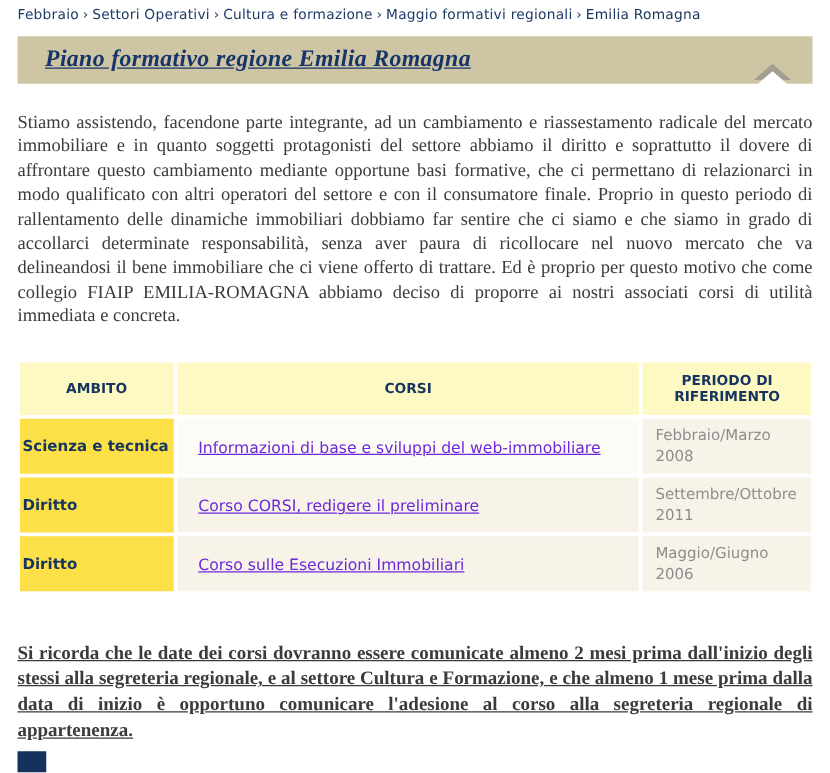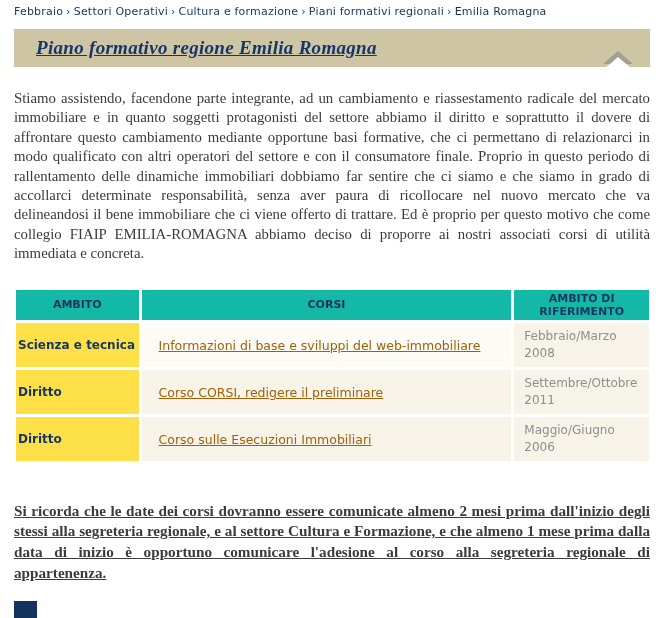--- a/index.html
+++ b/index.html
@@ -67,44 +67,44 @@
     width: 639px;
     margin: 23px 0 0 13px;
     border-collapse: separate;
     border-spacing: 3px;
     table-layout: fixed;
   }
   .courses col.c1 { width: 122px; }
   .courses col.c2 { width: 368px; }
   .courses col.c3 { width: 134px; }
   .courses th {
-    background: #14b8a6;
+    background: #fef9c3;
     color: #16355e;
     font-size: 11px;
     font-weight: bold;
     text-align: center;
     vertical-align: middle;
-    height: 30px;
+    height: 42px;
     padding: 2px 10px;
   }
   .courses td { height: 44px; vertical-align: middle; }
   .courses td.ambito {
     background: #fde047;
     color: #16355e;
     font-size: 12px;
     font-weight: bold;
     padding-left: 2px;
   }
   .courses td.corso {
     background: #f7f3e9;
     padding-left: 17px;
   }
   .courses tr.r0 td.corso { background: #fcfbf6; }
   .courses td.corso a {
-    color: #a16207;
+    color: #6d28d9;
     font-size: 12.5px;
     text-decoration: underline;
     cursor: pointer;
   }
   .courses td.periodo {
     background: #f7f3e9;
     color: #8e8e8e;
     font-size: 12px;
     line-height: 17px;
     padding: 4px 8px 4px 10px;
@@ -129,21 +129,21 @@
     bottom: 0;
     width: 23px;
     height: 17px;
     background: #14325e;
   }
 </style>
 </head>
 <body>
 
 <div class="breadcrumb">
-  <a>Febbraio</a><span class="sep">›</span><a>Settori Operativi</a><span class="sep">›</span><a>Cultura e formazione</a><span class="sep">›</span><a>Piani formativi regionali</a><span class="sep">›</span><span class="current">Emilia Romagna</span>
+  <a>Febbraio</a><span class="sep">›</span><a>Settori Operativi</a><span class="sep">›</span><a>Cultura e formazione</a><span class="sep">›</span><a>Maggio formativi regionali</a><span class="sep">›</span><span class="current">Emilia Romagna</span>
 </div>
 
 <div class="title-bar">
   <h1>Piano formativo regione Emilia Romagna</h1>
   <div class="collapse-ctl">
     <div class="tri-gray"></div>
     <div class="tri-white"></div>
   </div>
 </div>
 
@@ -152,21 +152,21 @@
 <table class="courses">
   <colgroup>
       <col class="c1">
       <col class="c2">
       <col class="c3">
     </colgroup>
   <tbody>
       <tr>
     <th>AMBITO</th>
     <th>CORSI</th>
-    <th>AMBITO DI RIFERIMENTO</th>
+    <th>PERIODO DI RIFERIMENTO</th>
   </tr>
   <tr class="r0">
     <td class="ambito">Scienza e tecnica</td>
     <td class="corso"><a>Informazioni di base e sviluppi del web-immobiliare</a></td>
     <td class="periodo">Febbraio/Marzo 2008</td>
   </tr>
   <tr class="r1">
     <td class="ambito">Diritto</td>
     <td class="corso"><a>Corso CORSI, redigere il preliminare</a></td>
     <td class="periodo">Settembre/Ottobre 2011</td>

